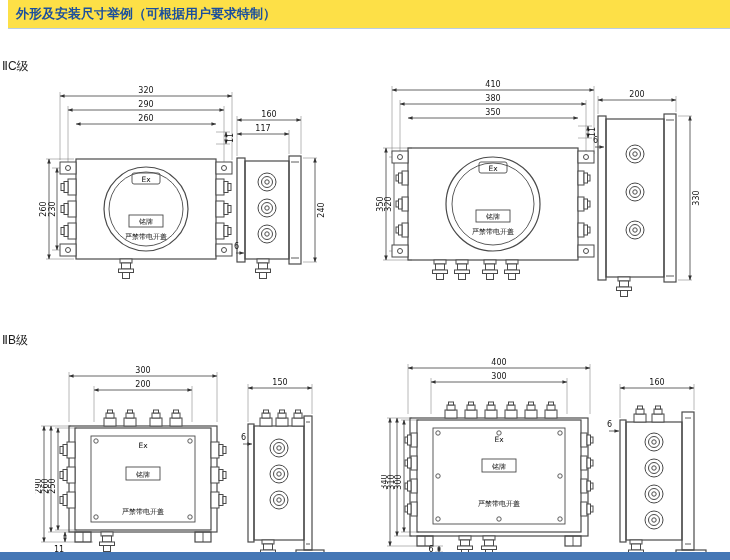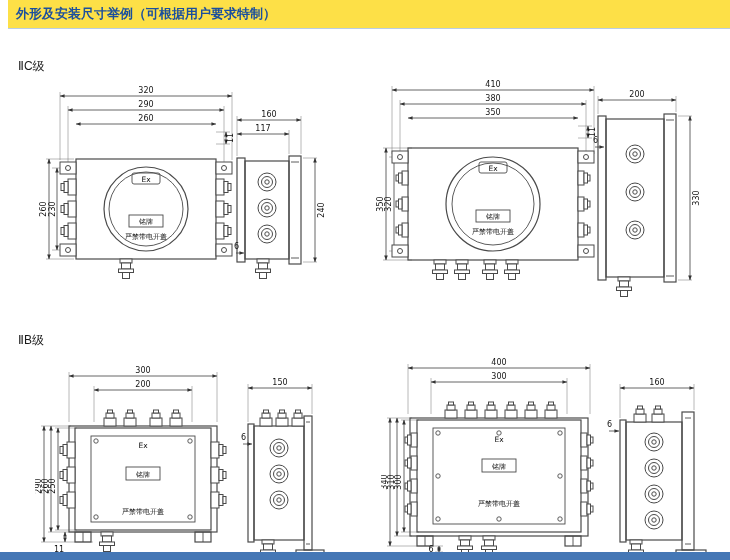--- a/index.html
+++ b/index.html
@@ -10,21 +10,21 @@
   #header {
     position:absolute; left:8px; top:0; width:730px; height:28px;
     background:#fde047; border-bottom:1px solid #b9cde4;
     display:flex; align-items:center;
   }
   #header .title {
     margin-left:8px; font-size:13px; font-weight:bold; color:#1b4f9e;
     font-family:"Liberation Sans","DejaVu Sans",sans-serif;
   }
   .section-label {
-    position:absolute; left:18px; font-size:12px; color:#1a1a1a;
+    position:absolute; left:2px; font-size:12px; color:#1a1a1a;
   }
   #footer-bar {
     position:absolute; left:0; top:552px; width:730px; height:8px;
     background:#4577b5; z-index:10;
   }
   .defs { position:absolute; width:0; height:0; overflow:hidden; }
   .drw { position:absolute; }
   .drw text { font-family:"DejaVu Sans","Liberation Sans",sans-serif; fill:#141414; text-anchor:middle; }
   .dt { font-size:8px; }
   .et { font-size:7.5px; }

